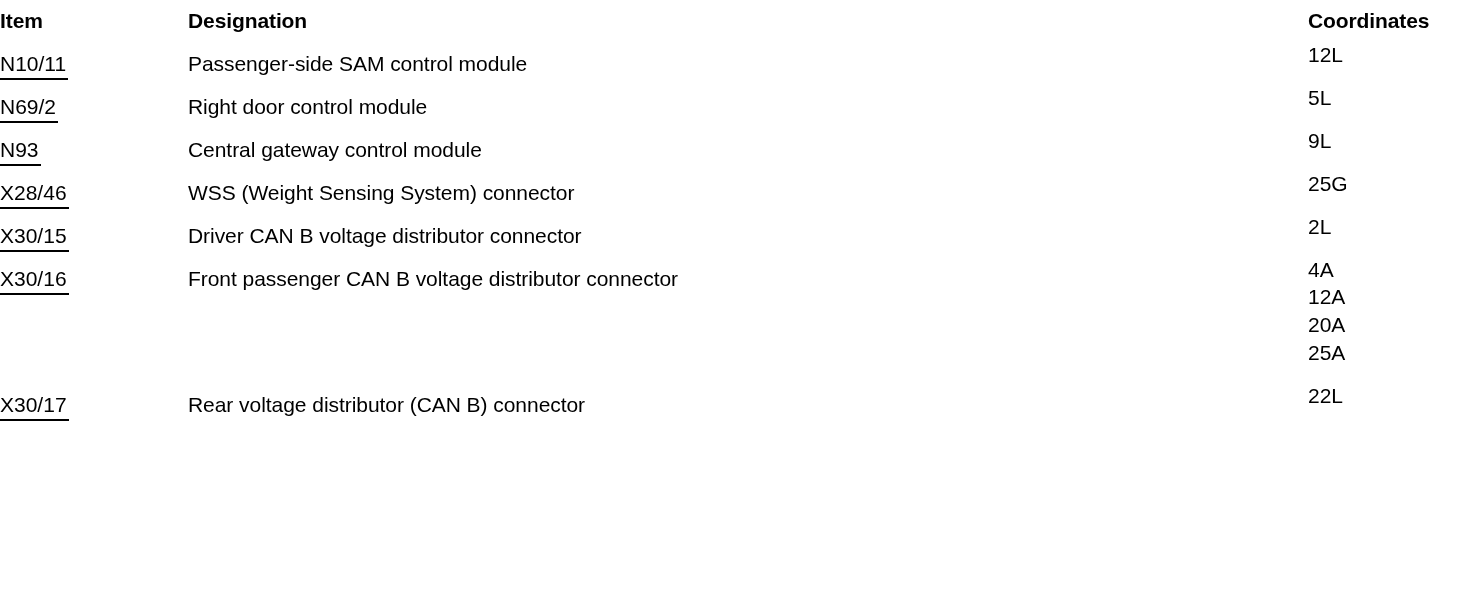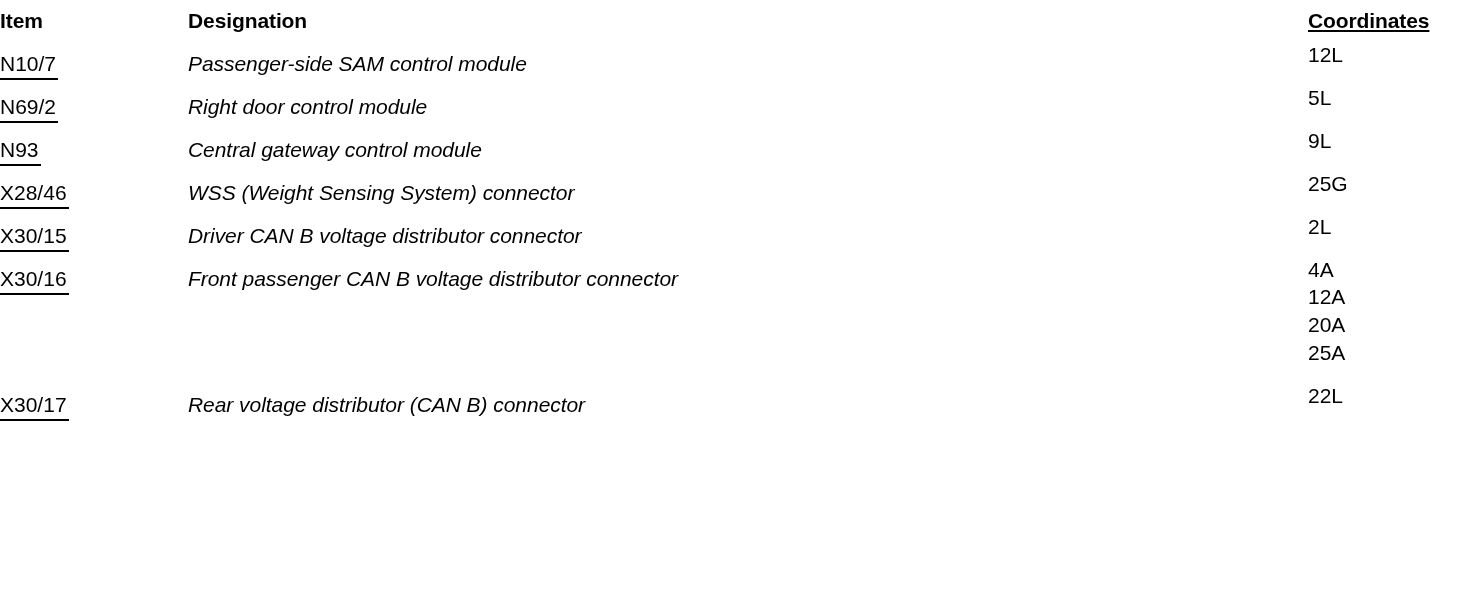--- a/index.html
+++ b/index.html
@@ -51,35 +51,34 @@
   
   tr.header-row th {
     font-weight: bold;
     font-size: 21px;
     line-height: 42px;
     height: 42px;
     letter-spacing: -0.1px;
   }
   th.h-item   { padding-left: 10px; }
   th.h-desig  { padding-left: 4px; }
-  th.h-coord  { padding-left: 20px; text-decoration: underline; }
+  th.h-coord  { padding-left: 20px; }
 
   
   tr.legend-row td {
     height: 43px;
     font-weight: normal;
   }
 
   td.cell-item {
     padding-left: 10px;
   }
   td.cell-desig {
     padding-left: 4px;
     letter-spacing: -0.05px;
-    font-style: italic;
   }
   td.cell-coord {
     padding-left: 20px;
   }
 
   .item-link {
     display: inline-block;
     border-bottom: 2px solid #000000;
     padding: 0 2px 1px 1px;
     margin-left: -1px;
@@ -118,21 +117,21 @@
     </colgroup>
     <thead>
       <tr class="header-row">
         <th class="h-item">Item</th>
         <th class="h-desig">Designation</th>
         <th class="h-coord">Coordinates</th>
       </tr>
     </thead>
     <tbody>
         <tr class="legend-row">
-          <td class="cell-item"><a class="item-link">N10/7</a></td>
+          <td class="cell-item"><a class="item-link">N10/11</a></td>
           <td class="cell-desig">Passenger-side SAM control module</td>
           <td class="cell-coord">
             <span class="coord-stack">
               <span class="coord-line">12L</span>
             </span>
           </td>
         </tr>
         <tr class="legend-row">
           <td class="cell-item"><a class="item-link">N69/2</a></td>
           <td class="cell-desig">Right door control module</td>

